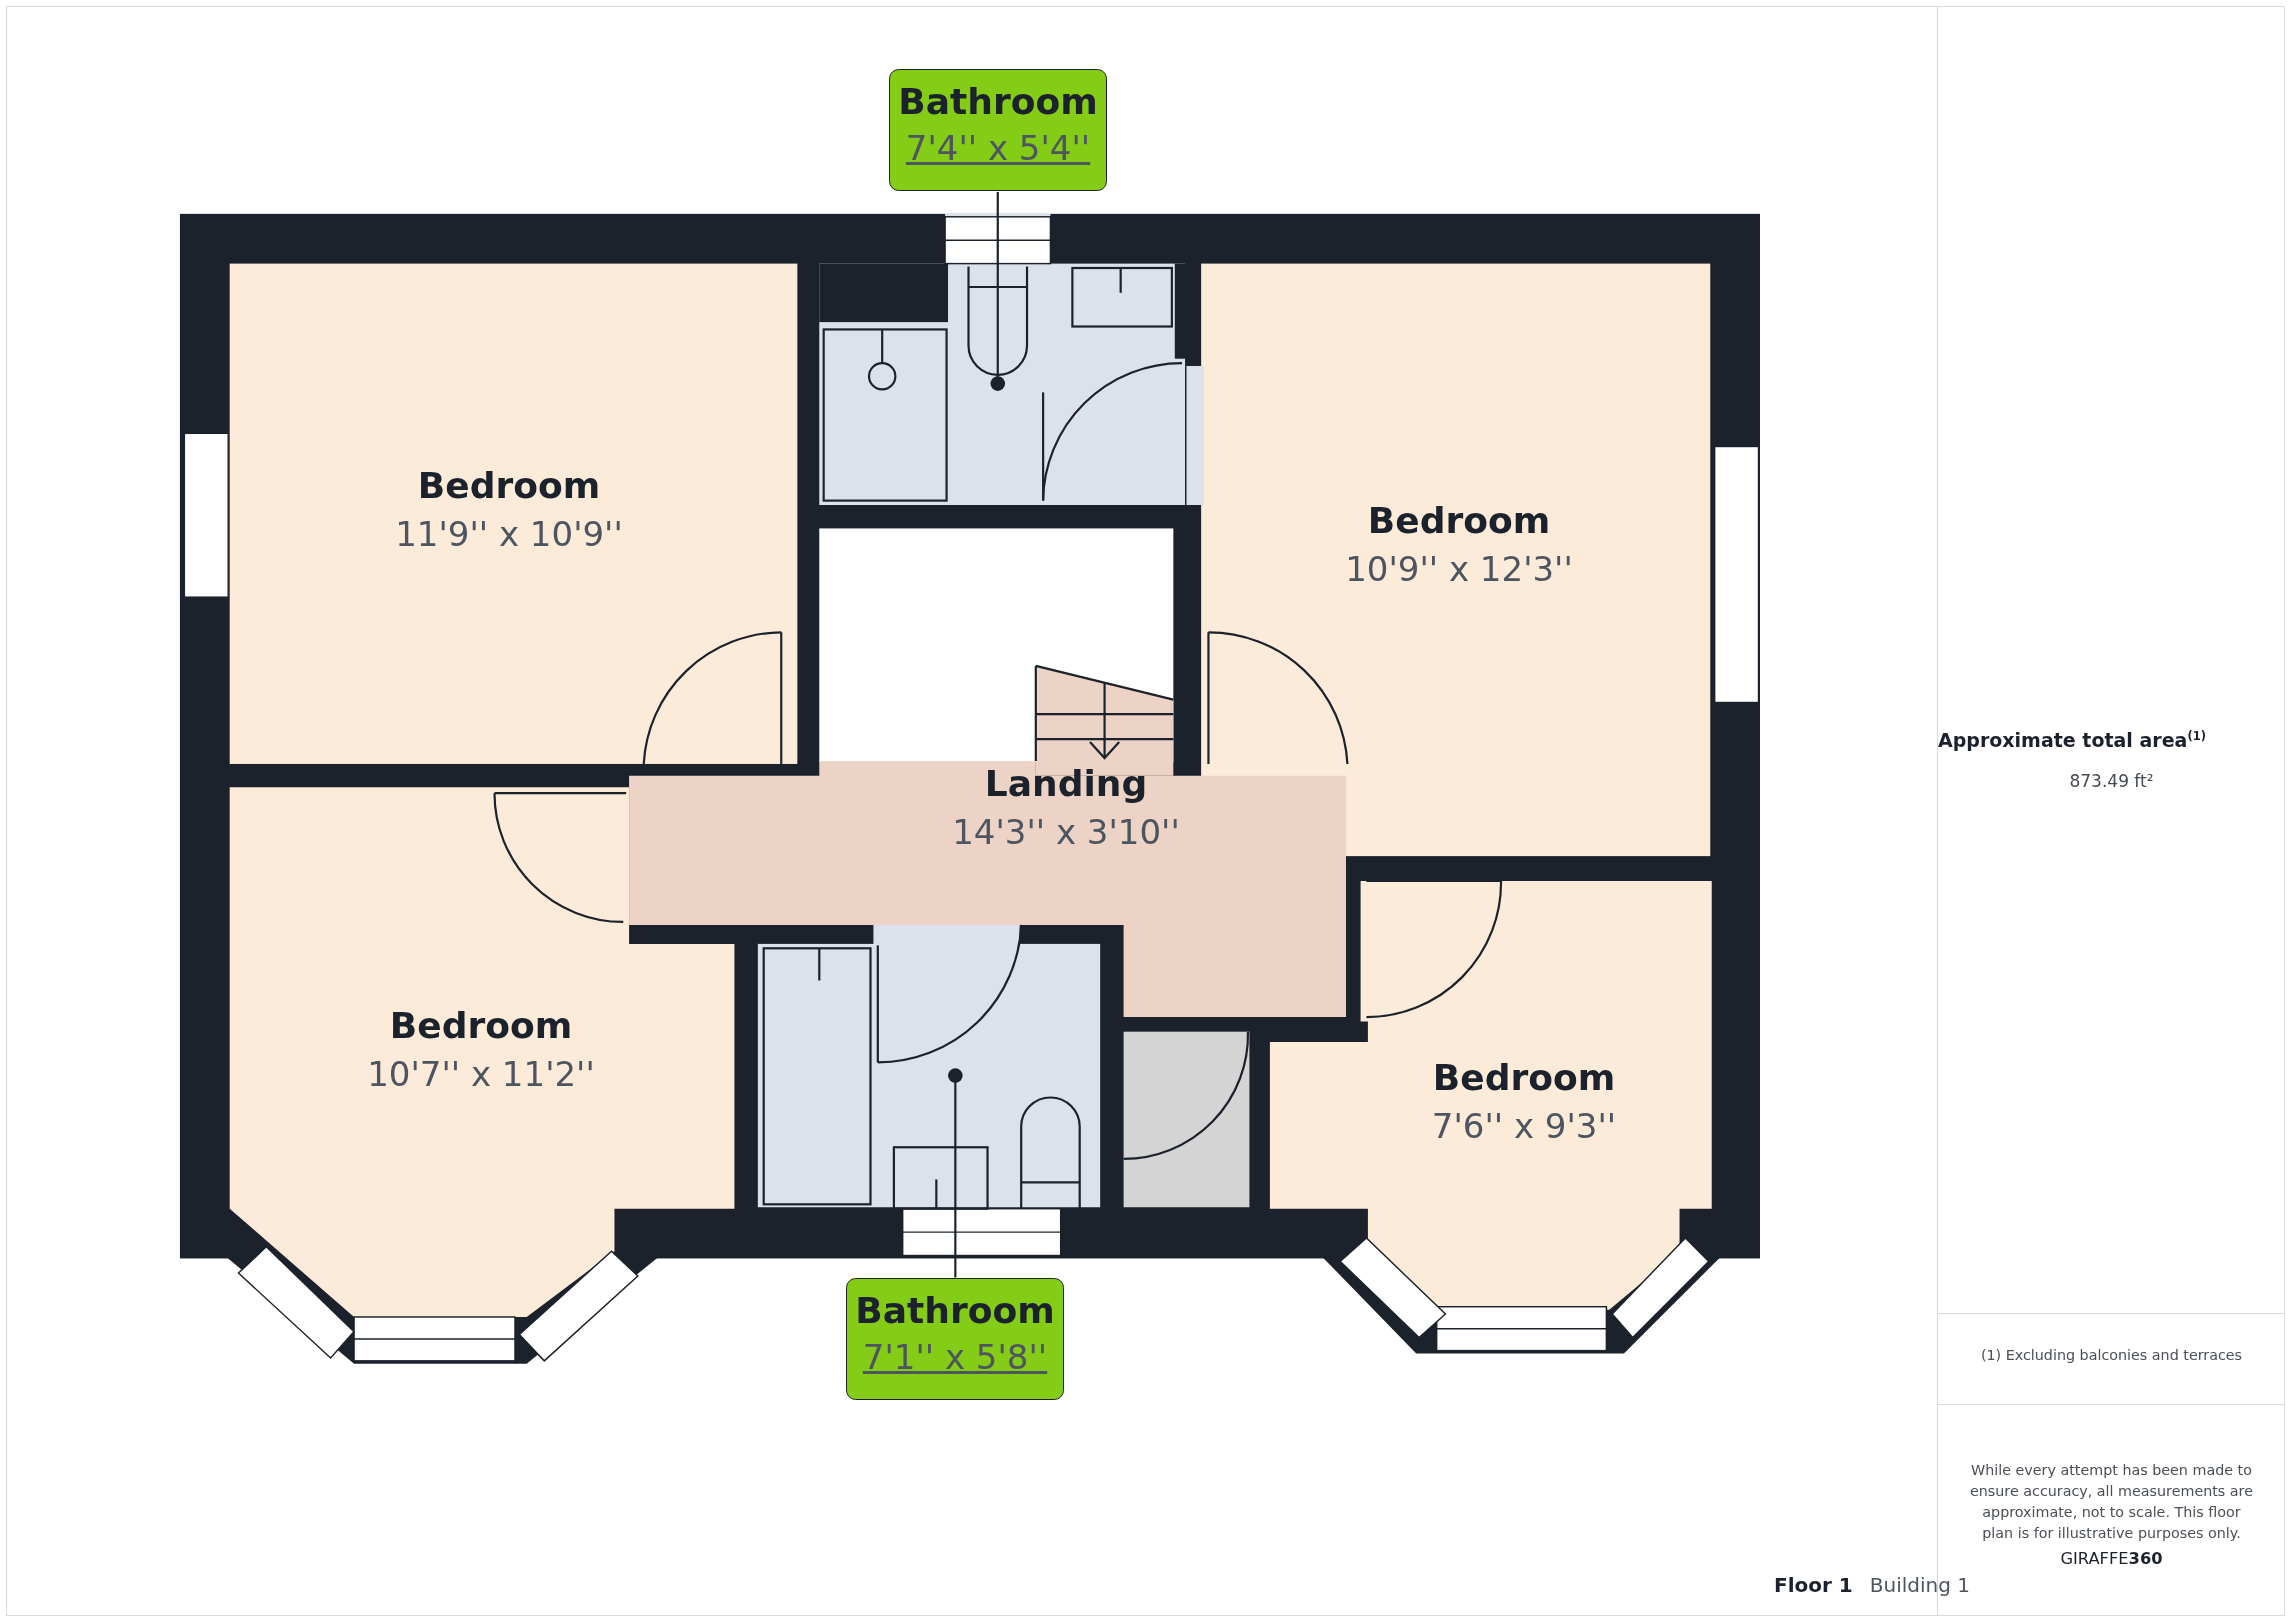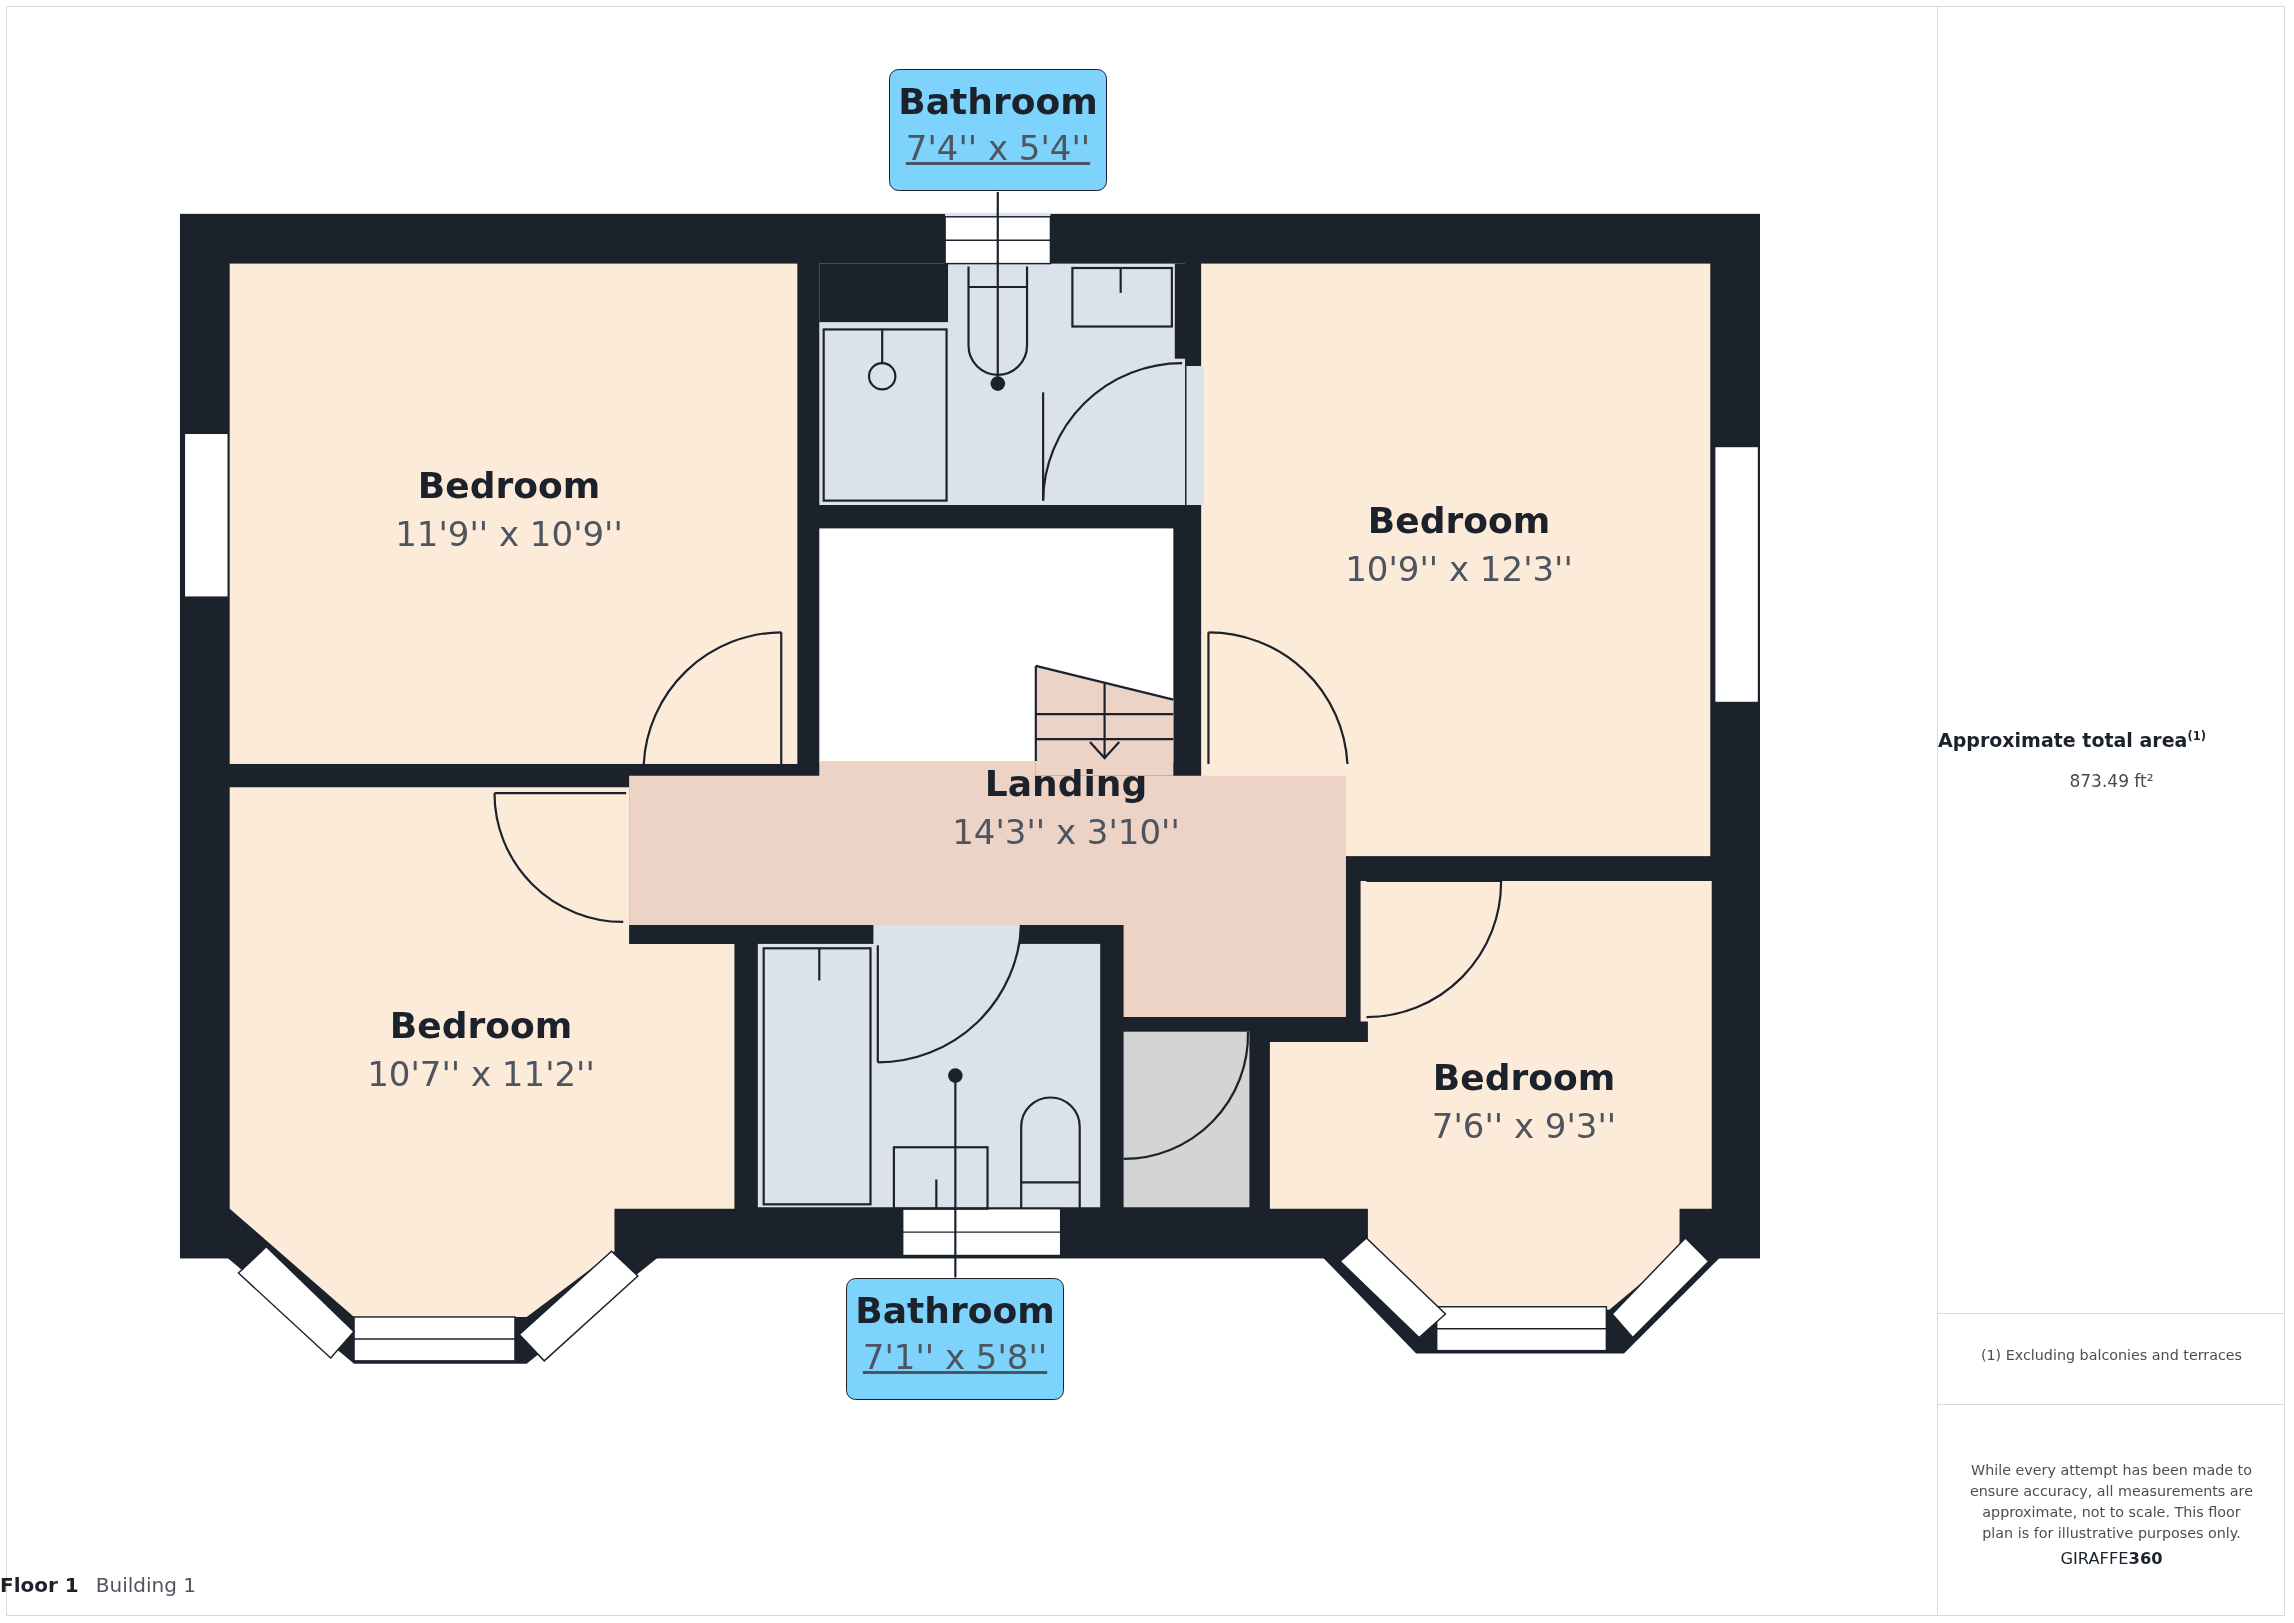--- a/index.html
+++ b/index.html
@@ -15,24 +15,24 @@
   .area-title sup{font-size:11.5px;}
   .area-val{position:absolute;top:531px;left:0;right:0;text-align:center;font-size:17px;color:#444a52;}
   .note{position:absolute;top:32.5px;left:0;right:0;text-align:center;font-size:14.3px;color:#4a4f55;}
   .disc{position:absolute;top:56px;left:29px;right:29px;text-align:center;font-size:14.3px;line-height:21px;color:#4a4f55;}
   .brand{position:absolute;top:145px;left:0;right:0;text-align:center;font-size:16.3px;color:#1c222c;}
   .brand b{font-weight:bold;}
   .plan{position:absolute;left:0;top:0;width:2294px;height:1623px;}
   .lbl{position:absolute;text-align:center;transform:translate(-50%,-50%);white-space:nowrap;}
   .lbl .n{font-weight:bold;font-size:36px;color:#1c222c;line-height:48px;display:block;}
   .lbl .d{font-size:34px;color:#4d5560;line-height:48px;display:block;}
-  .tag{position:absolute;background:#7dd3fc;border:1.9px solid #1c222c;border-radius:9.6px;text-align:center;box-sizing:border-box;}
+  .tag{position:absolute;background:#84cc16;border:1.9px solid #1c222c;border-radius:9.6px;text-align:center;box-sizing:border-box;}
   .tag .n{font-weight:bold;font-size:36px;color:#1c222c;display:block;line-height:48px;margin-top:7.6px;}
   .tag .d{font-size:34px;color:#4d5560;display:block;line-height:44px;text-decoration:underline;}
-  .footer{position:absolute;top:1573px;left:0;width:1937px;text-align:left;font-size:20px;}
+  .footer{position:absolute;top:1573px;left:0;width:1937px;text-align:right;font-size:20px;padding-left:33px;}
   .footer b{font-weight:bold;color:#1c222c;margin-right:17px;}
   .footer span.b{color:#4d5560;}
 </style>
 </head>
 <body>
 
 <div class="frame"></div>
 
 <svg class="plan" viewBox="0 0 1568 1109" width="2294" height="1623" xmlns="http://www.w3.org/2000/svg">
 

